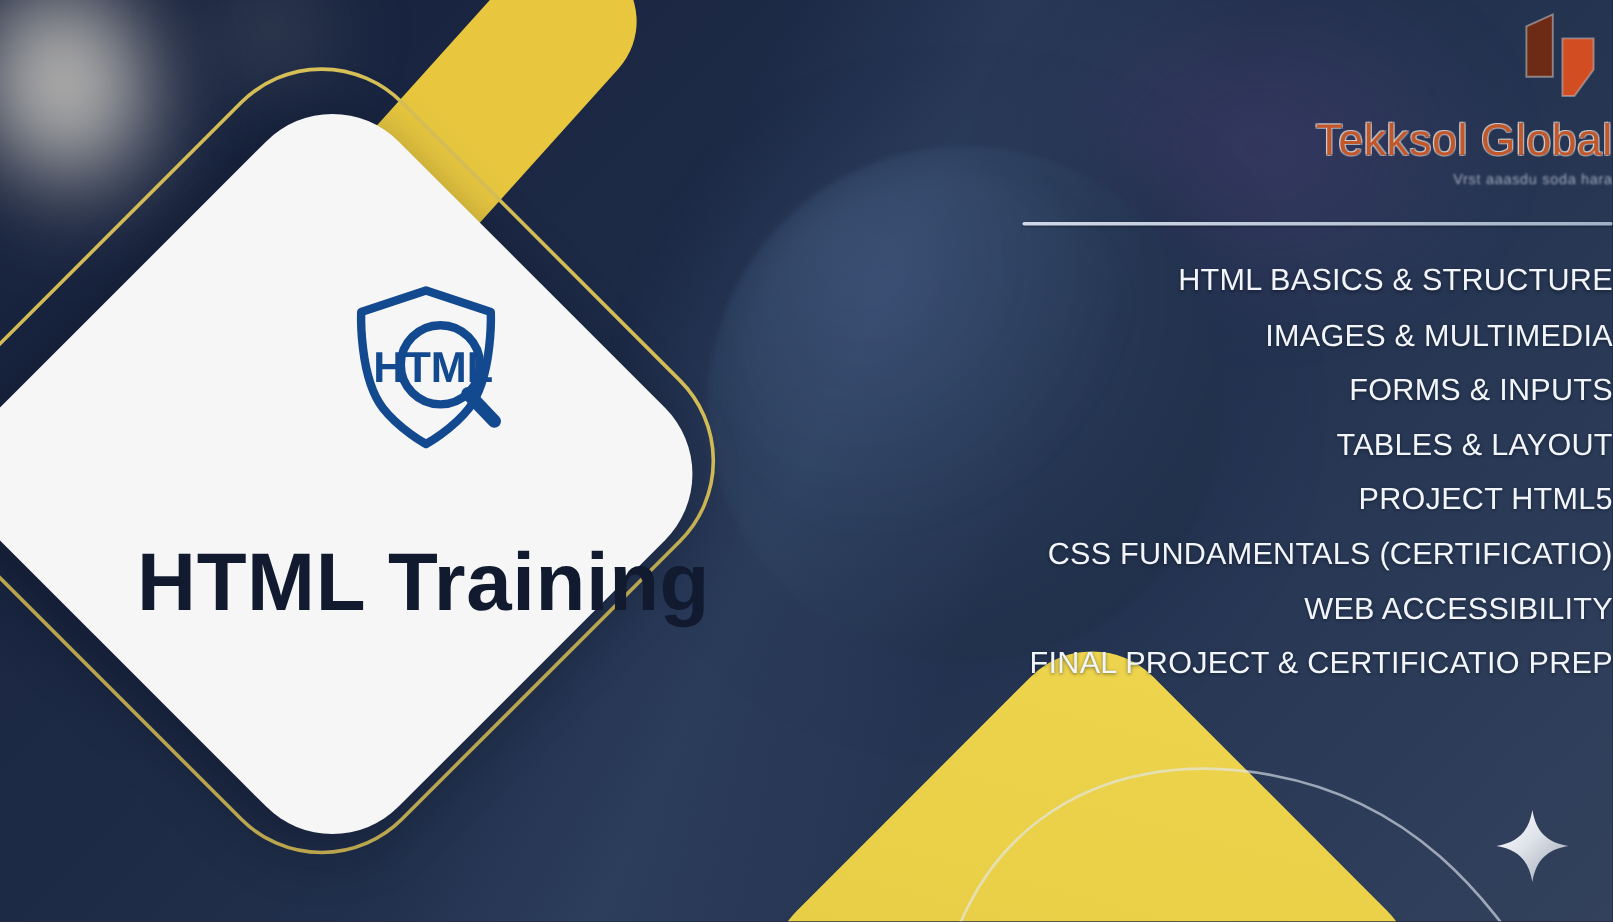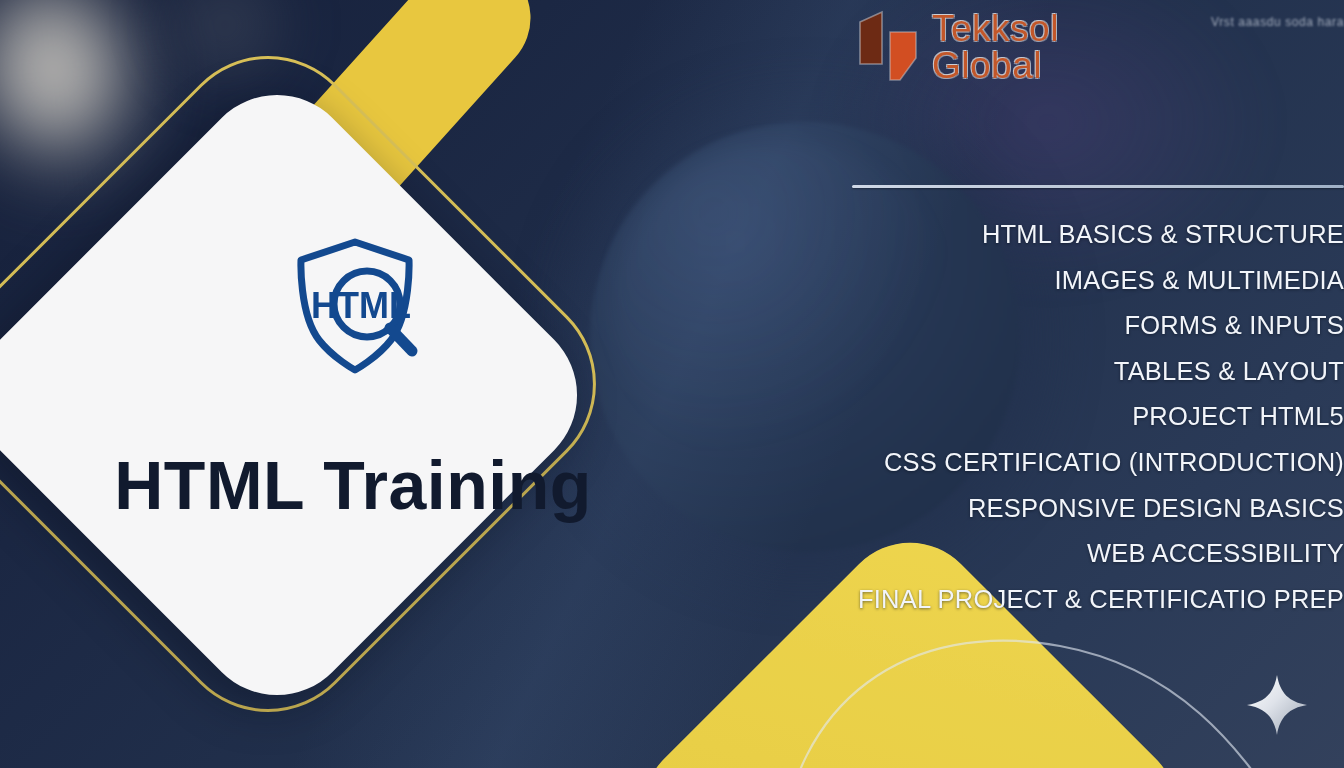--- a/index.html
+++ b/index.html
@@ -182,22 +182,22 @@
     top: 0;
     width: 504px;
     height: 768px;
   }
   .brand {
     position: absolute;
     left: 0;
     top: 8px;
     width: 504px;
     display: flex;
-    flex-direction: row;
-    align-items: flex-start;
+    flex-direction: column;
+    align-items: flex-end;
   }
   .brand-mark {
     width: 92px;
     height: 86px;
     margin-bottom: 2px;
   }
   .brand-name {
     font-size: 37px;
     font-weight: 400;
     letter-spacing: 0.5px;
@@ -307,22 +307,21 @@
     </div>
 
     <div class="divider"></div>
 
     <div class="topic-list">
       <div class="topic">HTML BASICS &amp; STRUCTURE</div>
       <div class="topic">IMAGES &amp; MULTIMEDIA</div>
       <div class="topic">FORMS &amp; INPUTS</div>
       <div class="topic">TABLES &amp; LAYOUT</div>
       <div class="topic">PROJECT HTML5</div>
-      <div class="topic">CSS CERTIFICATIO (INTRODUCTION)</div>
-      <div class="topic">RESPONSIVE DESIGN BASICS</div>
+      <div class="topic">CSS FUNDAMENTALS (CERTIFICATIO)</div>
       <div class="topic">WEB ACCESSIBILITY</div>
       <div class="topic">FINAL PROJECT &amp; CERTIFICATIO PREP</div>
     </div>
 
   </div>
 
   <div class="sparkle">
     <svg viewBox="0 0 66 66" width="66" height="66">
       <defs>
         <linearGradient id="sg" x1="0" y1="0" x2="1" y2="1">

